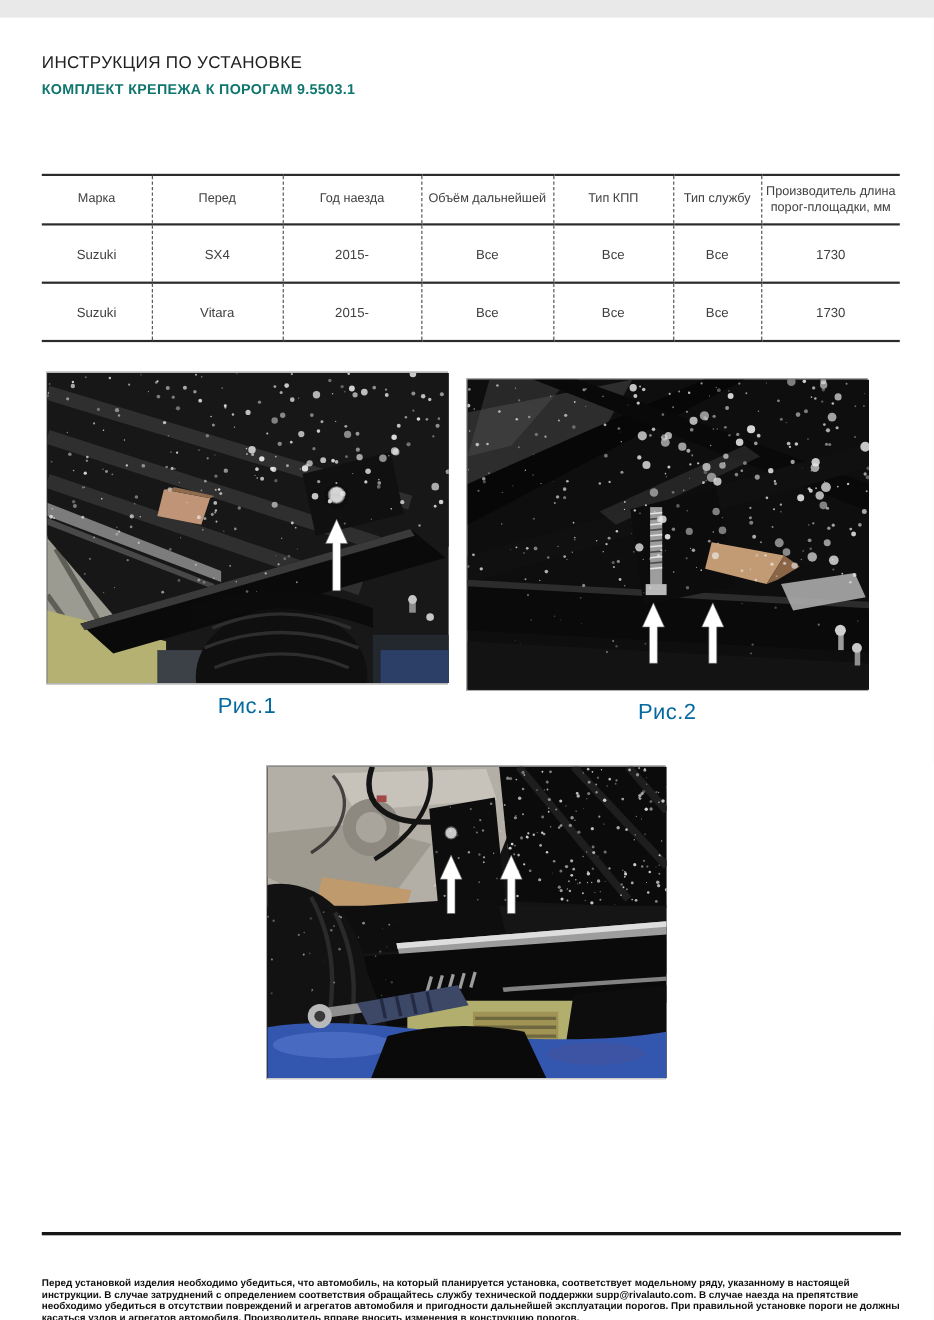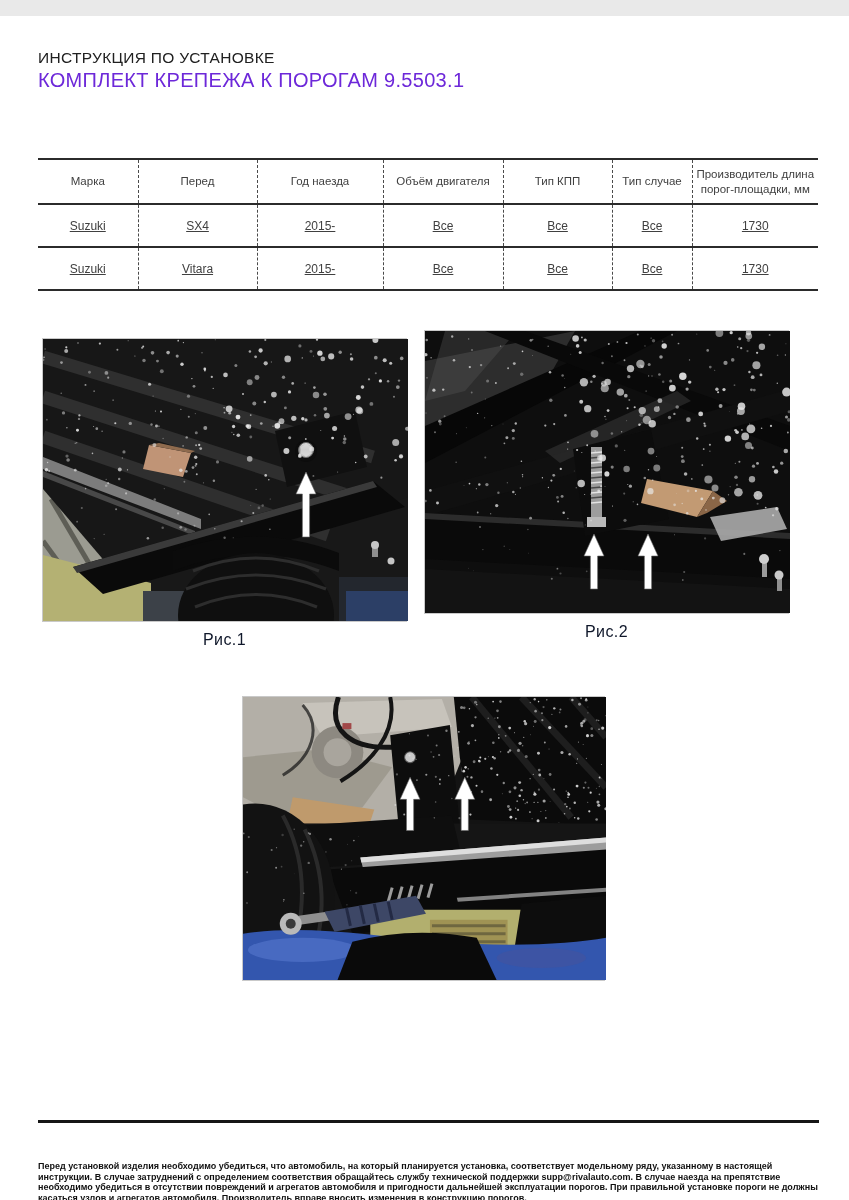--- a/index.html
+++ b/index.html
@@ -4,45 +4,45 @@
 <style>
   html,body{margin:0;padding:0;background:#e9e9e9;}
   #page{
     position:relative;width:849px;height:1200px;margin:16px auto;
     background:#ffffff;overflow:hidden;
     font-family:"Liberation Sans", sans-serif;color:#1a1a1a;
   }
   
   .header{position:absolute;left:38px;top:30px;}
   .title-line1{font-size:15.5px;font-weight:400;letter-spacing:.3px;line-height:23px;color:#202020;}
-  .title-line2{font-size:20px;font-weight:400;letter-spacing:.3px;line-height:23px;color:#6d28d9;}
+  .title-line2{font-size:13px;font-weight:700;letter-spacing:.3px;line-height:23px;color:#0f766e;}
   
   .spec-table{
     position:absolute;left:38px;top:142px;width:780px;
     border-collapse:collapse;table-layout:fixed;
     font-size:12px;color:#404040;
   }
   .spec-table th,.spec-table td{
     border-top:2px solid #2b2b2b;
     text-align:center;vertical-align:middle;
     font-weight:400;padding:0 2px;
   }
   .spec-table thead tr{height:45px;}
-  .spec-table tbody tr{height:43px;text-decoration:underline;}
+  .spec-table tbody tr{height:53px;}
   .spec-table th{font-size:11.5px;line-height:1.3;}
   .spec-table th+th,.spec-table td+td{border-left:1px dashed #4a4a4a;}
   .spec-table tbody tr:last-child th,
   .spec-table tbody tr:last-child td{border-bottom:2px solid #2b2b2b;}
   
   .figure{position:absolute;}
   .photo-frame{border:1px solid #c9c9c9;line-height:0;background:#111;}
   .photo-frame svg{display:block;}
   .caption{
     margin-top:9px;text-align:center;
-    font-size:16px;color:#0f172a;font-weight:400;letter-spacing:.4px;
+    font-size:20px;color:#0369a1;font-weight:400;letter-spacing:.4px;
   }
   
   .footrule{position:absolute;left:38px;top:1104px;width:781px;height:3px;background:#161616;}
   .footnote{
     position:absolute;left:38px;top:1145px;width:782px;
     font-size:9px;font-weight:700;line-height:10.6px;color:#101010;
     text-align:left;
   }
 </style>
 </head>
@@ -63,23 +63,23 @@
       <col style="width:120px">
         <col style="width:109px">
         <col style="width:80px">
         <col style="width:126px">
     </colgroup>
     <thead>
       <tr>
         <th>Марка</th>
         <th>Перед</th>
         <th>Год наезда</th>
-        <th>Объём двигателя</th>
+        <th>Объём дальнейшей</th>
         <th>Тип КПП</th>
-        <th>Тип случае</th>
+        <th>Тип службу</th>
         <th>Производитель длина порог-площадки, мм</th>
       </tr>
     </thead>
     <tbody>
       <tr>
         <td>Suzuki</td>
         <td>SX4</td>
         <td>2015-</td>
         <td>Все</td>
         <td>Все</td>
@@ -382,21 +382,21 @@
             <circle cx="171.8" cy="189.8" r="0.71" fill="#e9e9e9" opacity="0.60"></circle>
           </g>
         <g>
             <polygon points="263,133 273,155 266.6,155 266.6,198 259.4,198 259.4,155 253,155" fill="#ffffff" stroke="#666" stroke-width="0.6"></polygon>
           </g>
       </svg>
     </div>
     <div class="caption">Рис.1</div>
   </div>
 
-  <div class="figure" style="left:424px;top:314px;width:365px;">
+  <div class="figure" style="left:424px;top:328px;width:365px;">
     <div class="photo-frame">
       <svg width="365" height="282" viewBox="0 0 365 282" preserveAspectRatio="none">
         <rect width="365" height="282" fill="#0e0e0e"></rect>
         <polygon points="0,30 150,0 110,70 0,115" fill="#474747" opacity=".55"></polygon>
         <polygon points="20,0 92,0 40,60 0,70" fill="#5a5a5a" opacity=".35"></polygon>
         <polygon points="0,95 215,0 252,0 0,132" fill="#070707"></polygon>
         <polygon points="60,0 100,0 365,95 365,120" fill="#090909"></polygon>
         <polygon points="0,160 365,58 365,80 0,185" fill="#101010"></polygon>
         <polygon points="120,120 252,60 266,70 135,132" fill="#3b3b3b" opacity=".5"></polygon>
 

